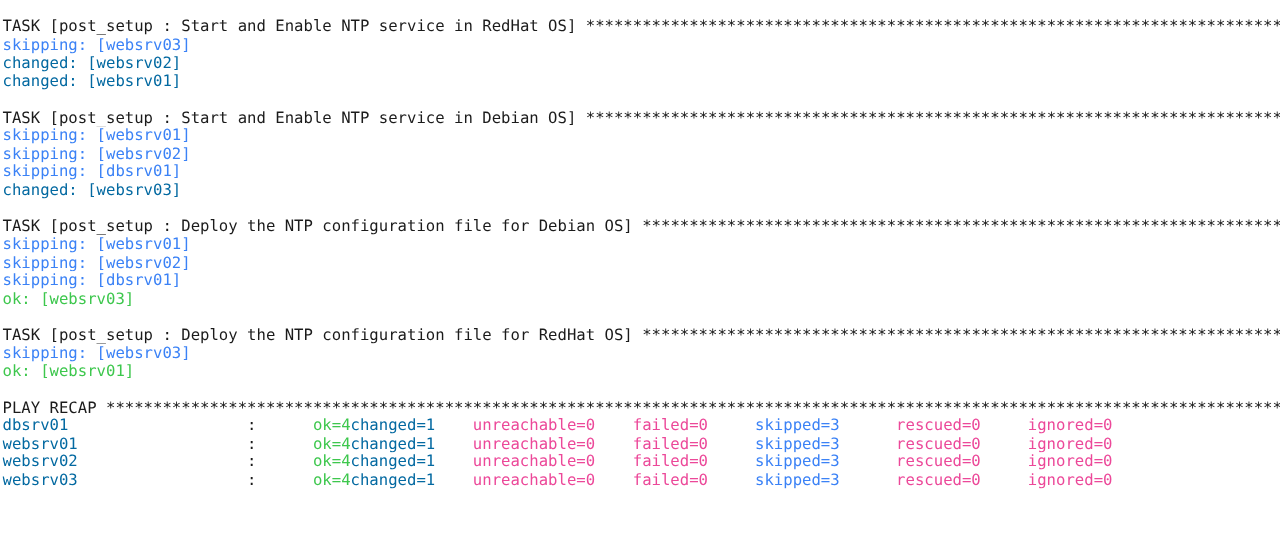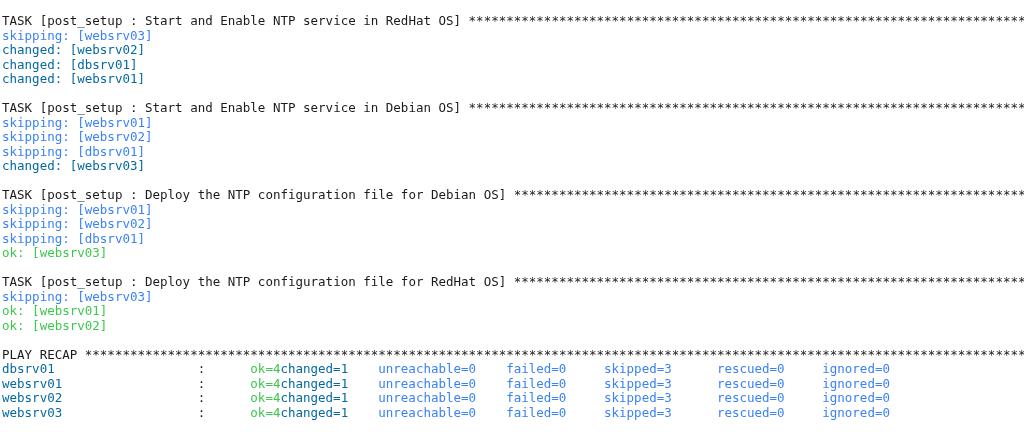--- a/index.html
+++ b/index.html
@@ -23,61 +23,59 @@
     height: 14.5px;
     white-space: pre;
     overflow: hidden;
     width: 1022px;
   }
   .stars { margin-left: 1ch; }
   
   .st-skipping { color: #3b82f6; }
   .st-changed  { color: #0369a1; }
   .st-ok       { color: #3dc74d; text-align: right; }
-  .st-plain    { color: #3b82f6; }
+  .st-plain    { color: #ec4899; }
   
   .f { display: inline-block; vertical-align: baseline; }
   .w-host    { width: 26ch; }
   .w-ok      { width: 9ch;  }
   .w-changed { width: 13ch; }
   .w-unreach { width: 17ch; }
   .w-failed  { width: 13ch; }
   .w-skipped { width: 15ch; }
   .w-rescued { width: 14ch; }
 </style>
 </head>
 <body>
 
 <div class="term">
 
   <div class="line"><span>TASK [post_setup : Start and Enable NTP service in RedHat OS]</span><span class="stars">******************************************************************************************************************************************************</span></div>
   <div class="line"><span class="st-skipping">skipping: [websrv03]</span></div>
   <div class="line"><span class="st-changed">changed: [websrv02]</span></div>
-  <div class="line"><span class="st-changed">changed: [dbsrv01]</span></div>
   <div class="line"><span class="st-changed">changed: [websrv01]</span></div>
   <div class="line"></div>
 
   <div class="line"><span>TASK [post_setup : Start and Enable NTP service in Debian OS]</span><span class="stars">******************************************************************************************************************************************************</span></div>
   <div class="line"><span class="st-skipping">skipping: [websrv01]</span></div>
   <div class="line"><span class="st-skipping">skipping: [websrv02]</span></div>
   <div class="line"><span class="st-skipping">skipping: [dbsrv01]</span></div>
   <div class="line"><span class="st-changed">changed: [websrv03]</span></div>
   <div class="line"></div>
 
   <div class="line"><span>TASK [post_setup : Deploy the NTP configuration file for Debian OS]</span><span class="stars">******************************************************************************************************************************************************</span></div>
   <div class="line"><span class="st-skipping">skipping: [websrv01]</span></div>
   <div class="line"><span class="st-skipping">skipping: [websrv02]</span></div>
   <div class="line"><span class="st-skipping">skipping: [dbsrv01]</span></div>
   <div class="line"><span class="st-ok">ok: [websrv03]</span></div>
   <div class="line"></div>
 
   <div class="line"><span>TASK [post_setup : Deploy the NTP configuration file for RedHat OS]</span><span class="stars">******************************************************************************************************************************************************</span></div>
   <div class="line"><span class="st-skipping">skipping: [websrv03]</span></div>
   <div class="line"><span class="st-ok">ok: [websrv01]</span></div>
-  <div class="line"><span class="st-ok">ok: [websrv02]</span></div>
   <div class="line"></div>
 
   <div class="line"><span>PLAY RECAP</span><span class="stars">******************************************************************************************************************************************************</span></div>
 
   <div class="line"><span class="f w-host st-changed">dbsrv01</span><span>: </span><span class="f w-ok st-ok">ok=4</span><span class="f w-changed st-changed">changed=1</span><span class="f w-unreach st-plain">unreachable=0</span><span class="f w-failed st-plain">failed=0</span><span class="f w-skipped st-skipping">skipped=3</span><span class="f w-rescued st-plain">rescued=0</span><span class="f st-plain">ignored=0</span></div>
 
   <div class="line"><span class="f w-host st-changed">websrv01</span><span>: </span><span class="f w-ok st-ok">ok=4</span><span class="f w-changed st-changed">changed=1</span><span class="f w-unreach st-plain">unreachable=0</span><span class="f w-failed st-plain">failed=0</span><span class="f w-skipped st-skipping">skipped=3</span><span class="f w-rescued st-plain">rescued=0</span><span class="f st-plain">ignored=0</span></div>
 
   <div class="line"><span class="f w-host st-changed">websrv02</span><span>: </span><span class="f w-ok st-ok">ok=4</span><span class="f w-changed st-changed">changed=1</span><span class="f w-unreach st-plain">unreachable=0</span><span class="f w-failed st-plain">failed=0</span><span class="f w-skipped st-skipping">skipped=3</span><span class="f w-rescued st-plain">rescued=0</span><span class="f st-plain">ignored=0</span></div>
 

